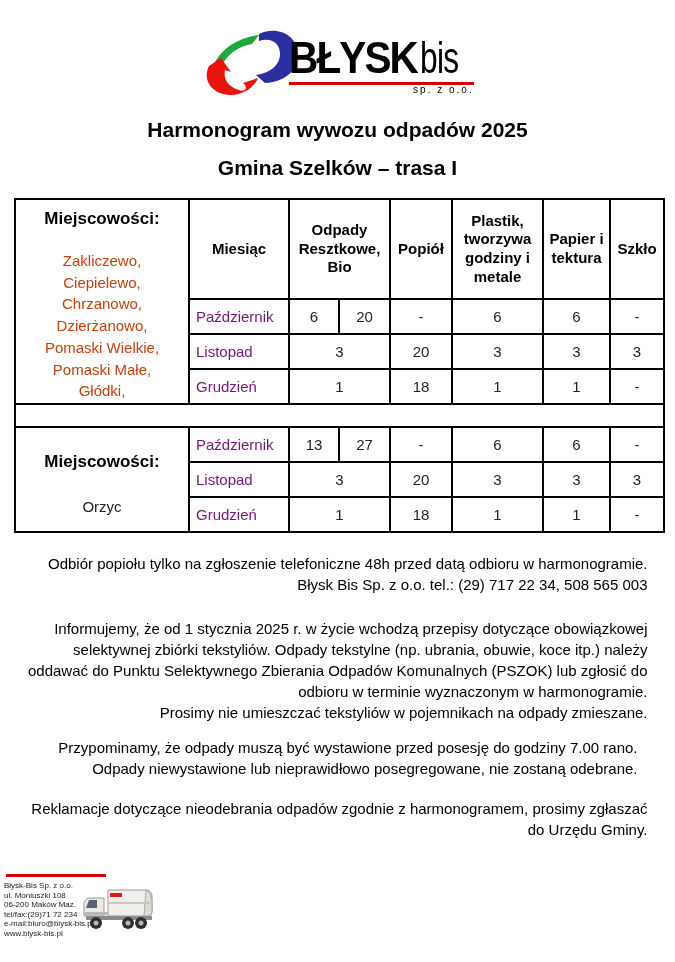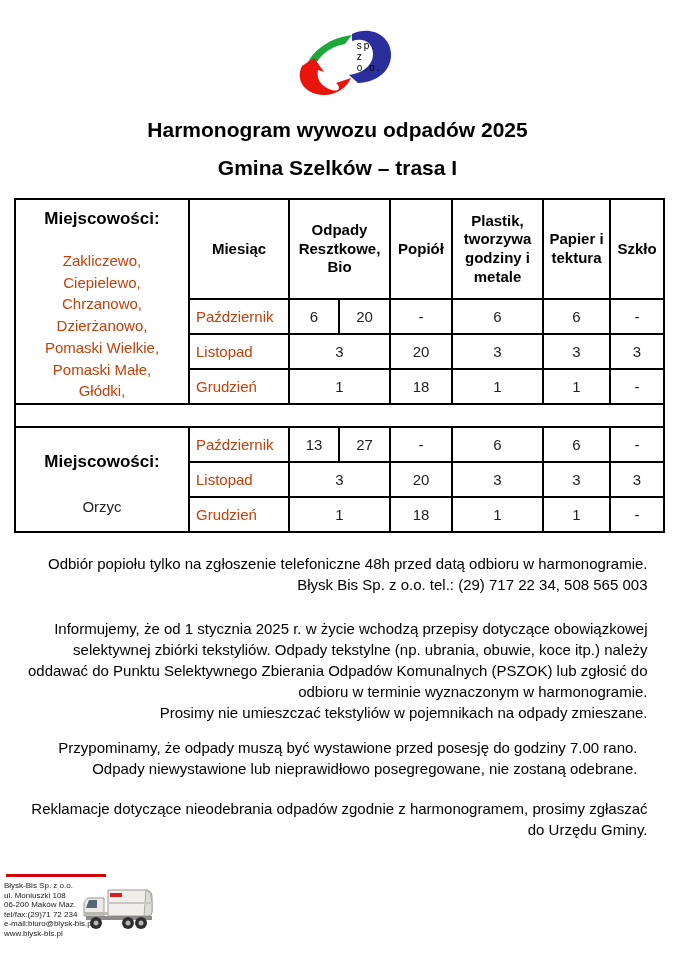--- a/index.html
+++ b/index.html
@@ -55,21 +55,21 @@
     overflow: hidden;
   }
   tr.hdr-row { height: 100px; }
   tr.data-row { height: 35px; }
   tr.sep-row { height: 23px; }
   td.hdr { font-weight: bold; text-align: center; padding: 2px; line-height: 1.25; }
   td.loc-cell { vertical-align: top; text-align: center; padding-top: 8px; }
   .loc-label { font-weight: bold; font-size: 17px; }
   .loc-list  { margin-top: 21px; font-size: 15px; line-height: 1.45; white-space: pre-line; color: #c2410c; }
   .loc-single{ margin-top: 26px; font-size: 15px; color: #222; }
-  td.month-cell { text-align: left; padding-left: 6px; color: #c2410c; }
+  td.month-cell { text-align: left; padding-left: 6px; color: #701a75; }
   td.num-cell   { text-align: center; color: #222; }
   td.sep-cell   { border-left: 2px solid #000; border-right: 2px solid #000; }
 
   
   .note {
     text-align: right; font-weight: normal; font-size: 15px;
     line-height: 21px; margin-left: auto; margin-right: auto;
   }
   .note.w620 { width: 620px; }
   .note.w600 { width: 600px; }
@@ -92,20 +92,23 @@
 <div class="logo-row">
   <svg class="logo-icon" viewBox="0 0 102 68" xmlns="http://www.w3.org/2000/svg">
 
     <path d="M10,46 C13,26 33,10 58,7 L51,16 C34,19 21,30 18,48 Z" fill="#1fa83a"></path>
 
     <path d="M58,6 C76,-3 96,7 97,25 C98,42 84,54 64,55 L55,47 C69,45 79,37 79,26 C79,15 70,9 58,13 Z" fill="#2b2f9e"></path>
 
     <path d="M8,38 C2,50 8,62 22,66 C37,70 52,62 57,50 L42,55 C48,60 44,64 38,62 C28,59 22,52 24,42 L30,44 L20,30 Z" fill="#e9150d"></path>
   </svg>
   <div class="logo-textblock">
+    <div class="logo-word">
+      <span class="brand-main">BŁYSK</span><span class="brand-suffix">bis</span>
+    </div>
     <div class="brand-subtitle">sp. z o.o.</div>
   </div>
 </div>
 
 <div class="doc-title">Harmonogram wywozu odpadów 2025</div>
 <div class="doc-subtitle">Gmina Szelków – trasa I</div>
 
 <table class="schedule">
   <colgroup>
     <col style="width:174px">

